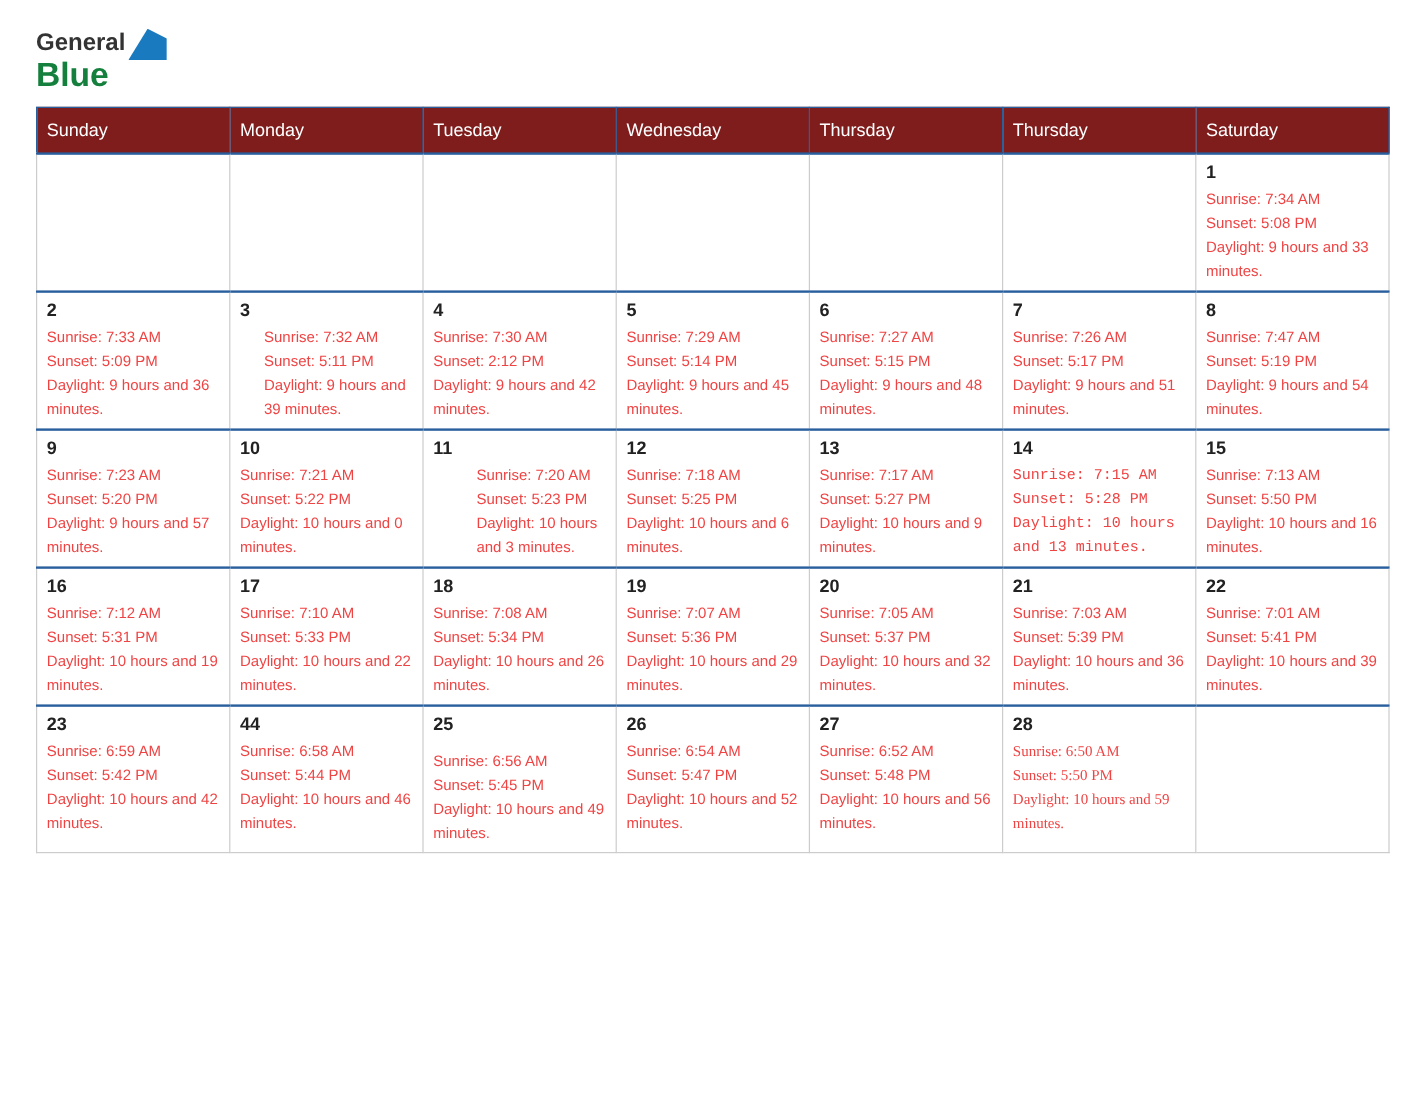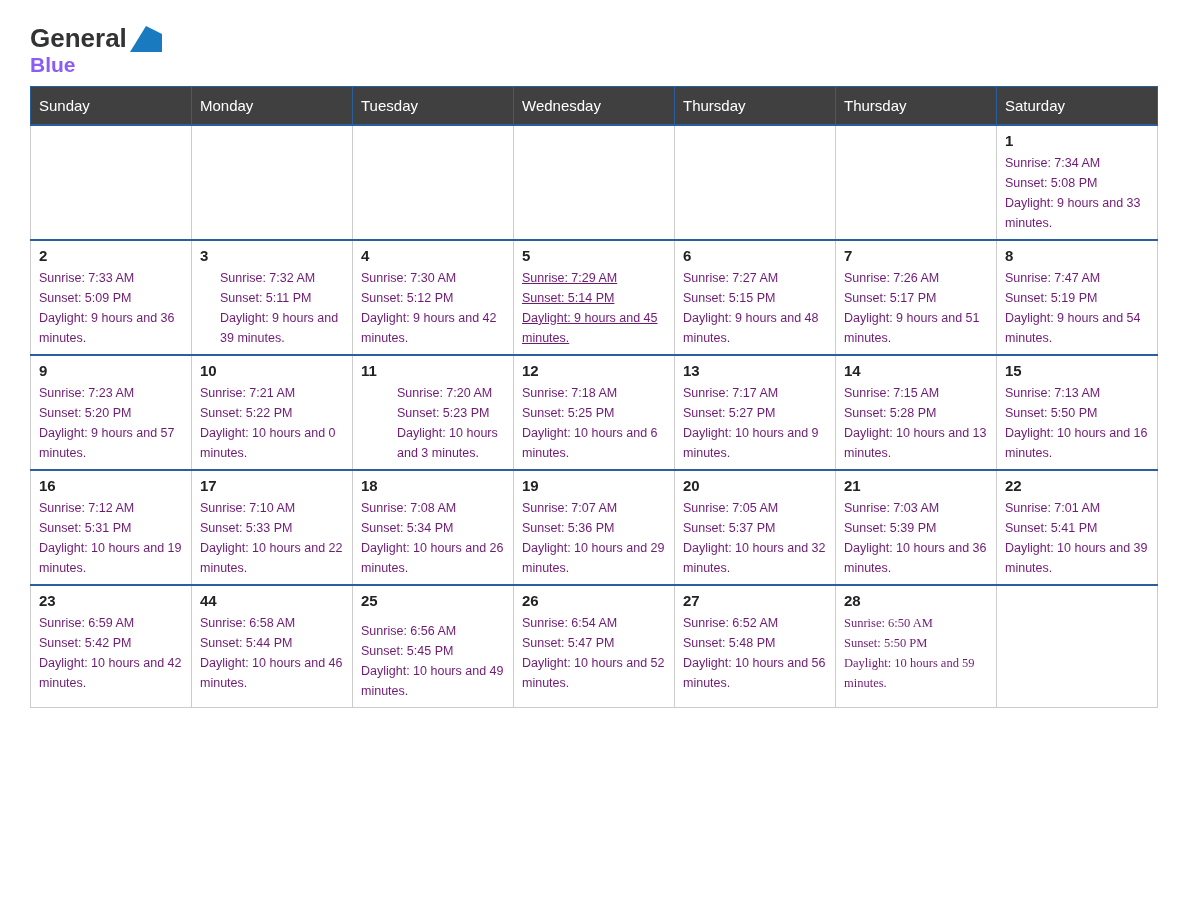--- a/index.html
+++ b/index.html
@@ -37,21 +37,21 @@
       font-size: 20px;
       color: #444;
       margin-top: 4px;
     }
     .calendar {
       width: 100%;
       border-collapse: collapse;
       margin-top: 8px;
     }
     .calendar th {
-      background: #404040;
+      background: #7f1d1d;
       color: #fff;
       font-size: 15px;
       font-weight: normal;
       padding: 10px 8px;
       text-align: left;
       border: 1px solid #2a5f9e;
     }
     .calendar td {
       vertical-align: top;
       border: 1px solid #ccc;
@@ -68,42 +68,42 @@
     .day-number {
       font-size: 15px;
       font-weight: bold;
       color: #222;
       display: block;
       margin-bottom: 4px;
     }
     .day-info {
       font-size: 12.5px;
       line-height: 1.6;
-      color: #701a75;
+      color: #ef4444;
     }
     .empty-cell {
       background: #f5f5f5;
     }
     .calendar tbody tr:first-child td {
       min-height: 110px;
     }
   </style>
 </head>
 <body>
 
 <div class="header">
   <div class="logo">
     <div style="display:flex;flex-direction:column;align-items:flex-start;line-height:1.1;">
       <div style="display:flex;align-items:center;">
-        <span style="font-size:26px;font-weight:bold;color:#333;">General</span>
+        <span style="font-size:20px;font-weight:bold;color:#333;">General</span>
         <svg width="32" height="26" viewBox="0 0 32 26" xmlns="http://www.w3.org/2000/svg" style="margin-left:3px;margin-bottom:-2px;">
           <polygon points="0,26 32,26 32,8 16,0" fill="#1a7abf"></polygon>
         </svg>
       </div>
-      <span style="font-size:21px;font-weight:bold;color:#8b5cf6;margin-left:0;">Blue</span>
+      <span style="font-size:28px;font-weight:bold;color:#15803d;margin-left:0;">Blue</span>
     </div>
   </div>
   <div class="title-section">
     <div class="month-title"></div>
     <div class="location"></div>
   </div>
 </div>
 
 <table class="calendar">
   <thead>
@@ -141,26 +141,26 @@
         </td>
         <td>
           <span class="day-number">3</span>
           <div class="day-info" style="white-space: pre-line; margin-left: 20px;">Sunrise: 7:32 AM
 Sunset: 5:11 PM
 Daylight: 9 hours and 39 minutes.</div>
         </td>
         <td>
           <span class="day-number">4</span>
           <div class="day-info" style="white-space: pre-line;">Sunrise: 7:30 AM
-Sunset: 5:12 PM
+Sunset: 2:12 PM
 Daylight: 9 hours and 42 minutes.</div>
         </td>
         <td>
           <span class="day-number">5</span>
-          <div class="day-info" style="white-space: pre-line; text-decoration: underline;">Sunrise: 7:29 AM
+          <div class="day-info" style="white-space: pre-line;">Sunrise: 7:29 AM
 Sunset: 5:14 PM
 Daylight: 9 hours and 45 minutes.</div>
         </td>
         <td>
           <span class="day-number">6</span>
           <div class="day-info" style="white-space: pre-line;">Sunrise: 7:27 AM
 Sunset: 5:15 PM
 Daylight: 9 hours and 48 minutes.</div>
         </td>
         <td>
@@ -202,21 +202,21 @@
 Daylight: 10 hours and 6 minutes.</div>
         </td>
         <td>
           <span class="day-number">13</span>
           <div class="day-info" style="white-space: pre-line;">Sunrise: 7:17 AM
 Sunset: 5:27 PM
 Daylight: 10 hours and 9 minutes.</div>
         </td>
         <td>
           <span class="day-number">14</span>
-          <div class="day-info" style="white-space: pre-line;">Sunrise: 7:15 AM
+          <div class="day-info" style="white-space: pre-line; font-family: Liberation Mono, monospace;">Sunrise: 7:15 AM
 Sunset: 5:28 PM
 Daylight: 10 hours and 13 minutes.</div>
         </td>
         <td>
           <span class="day-number">15</span>
           <div class="day-info" style="white-space: pre-line;">Sunrise: 7:13 AM
 Sunset: 5:50 PM
 Daylight: 10 hours and 16 minutes.</div>
         </td>
       </tr>

